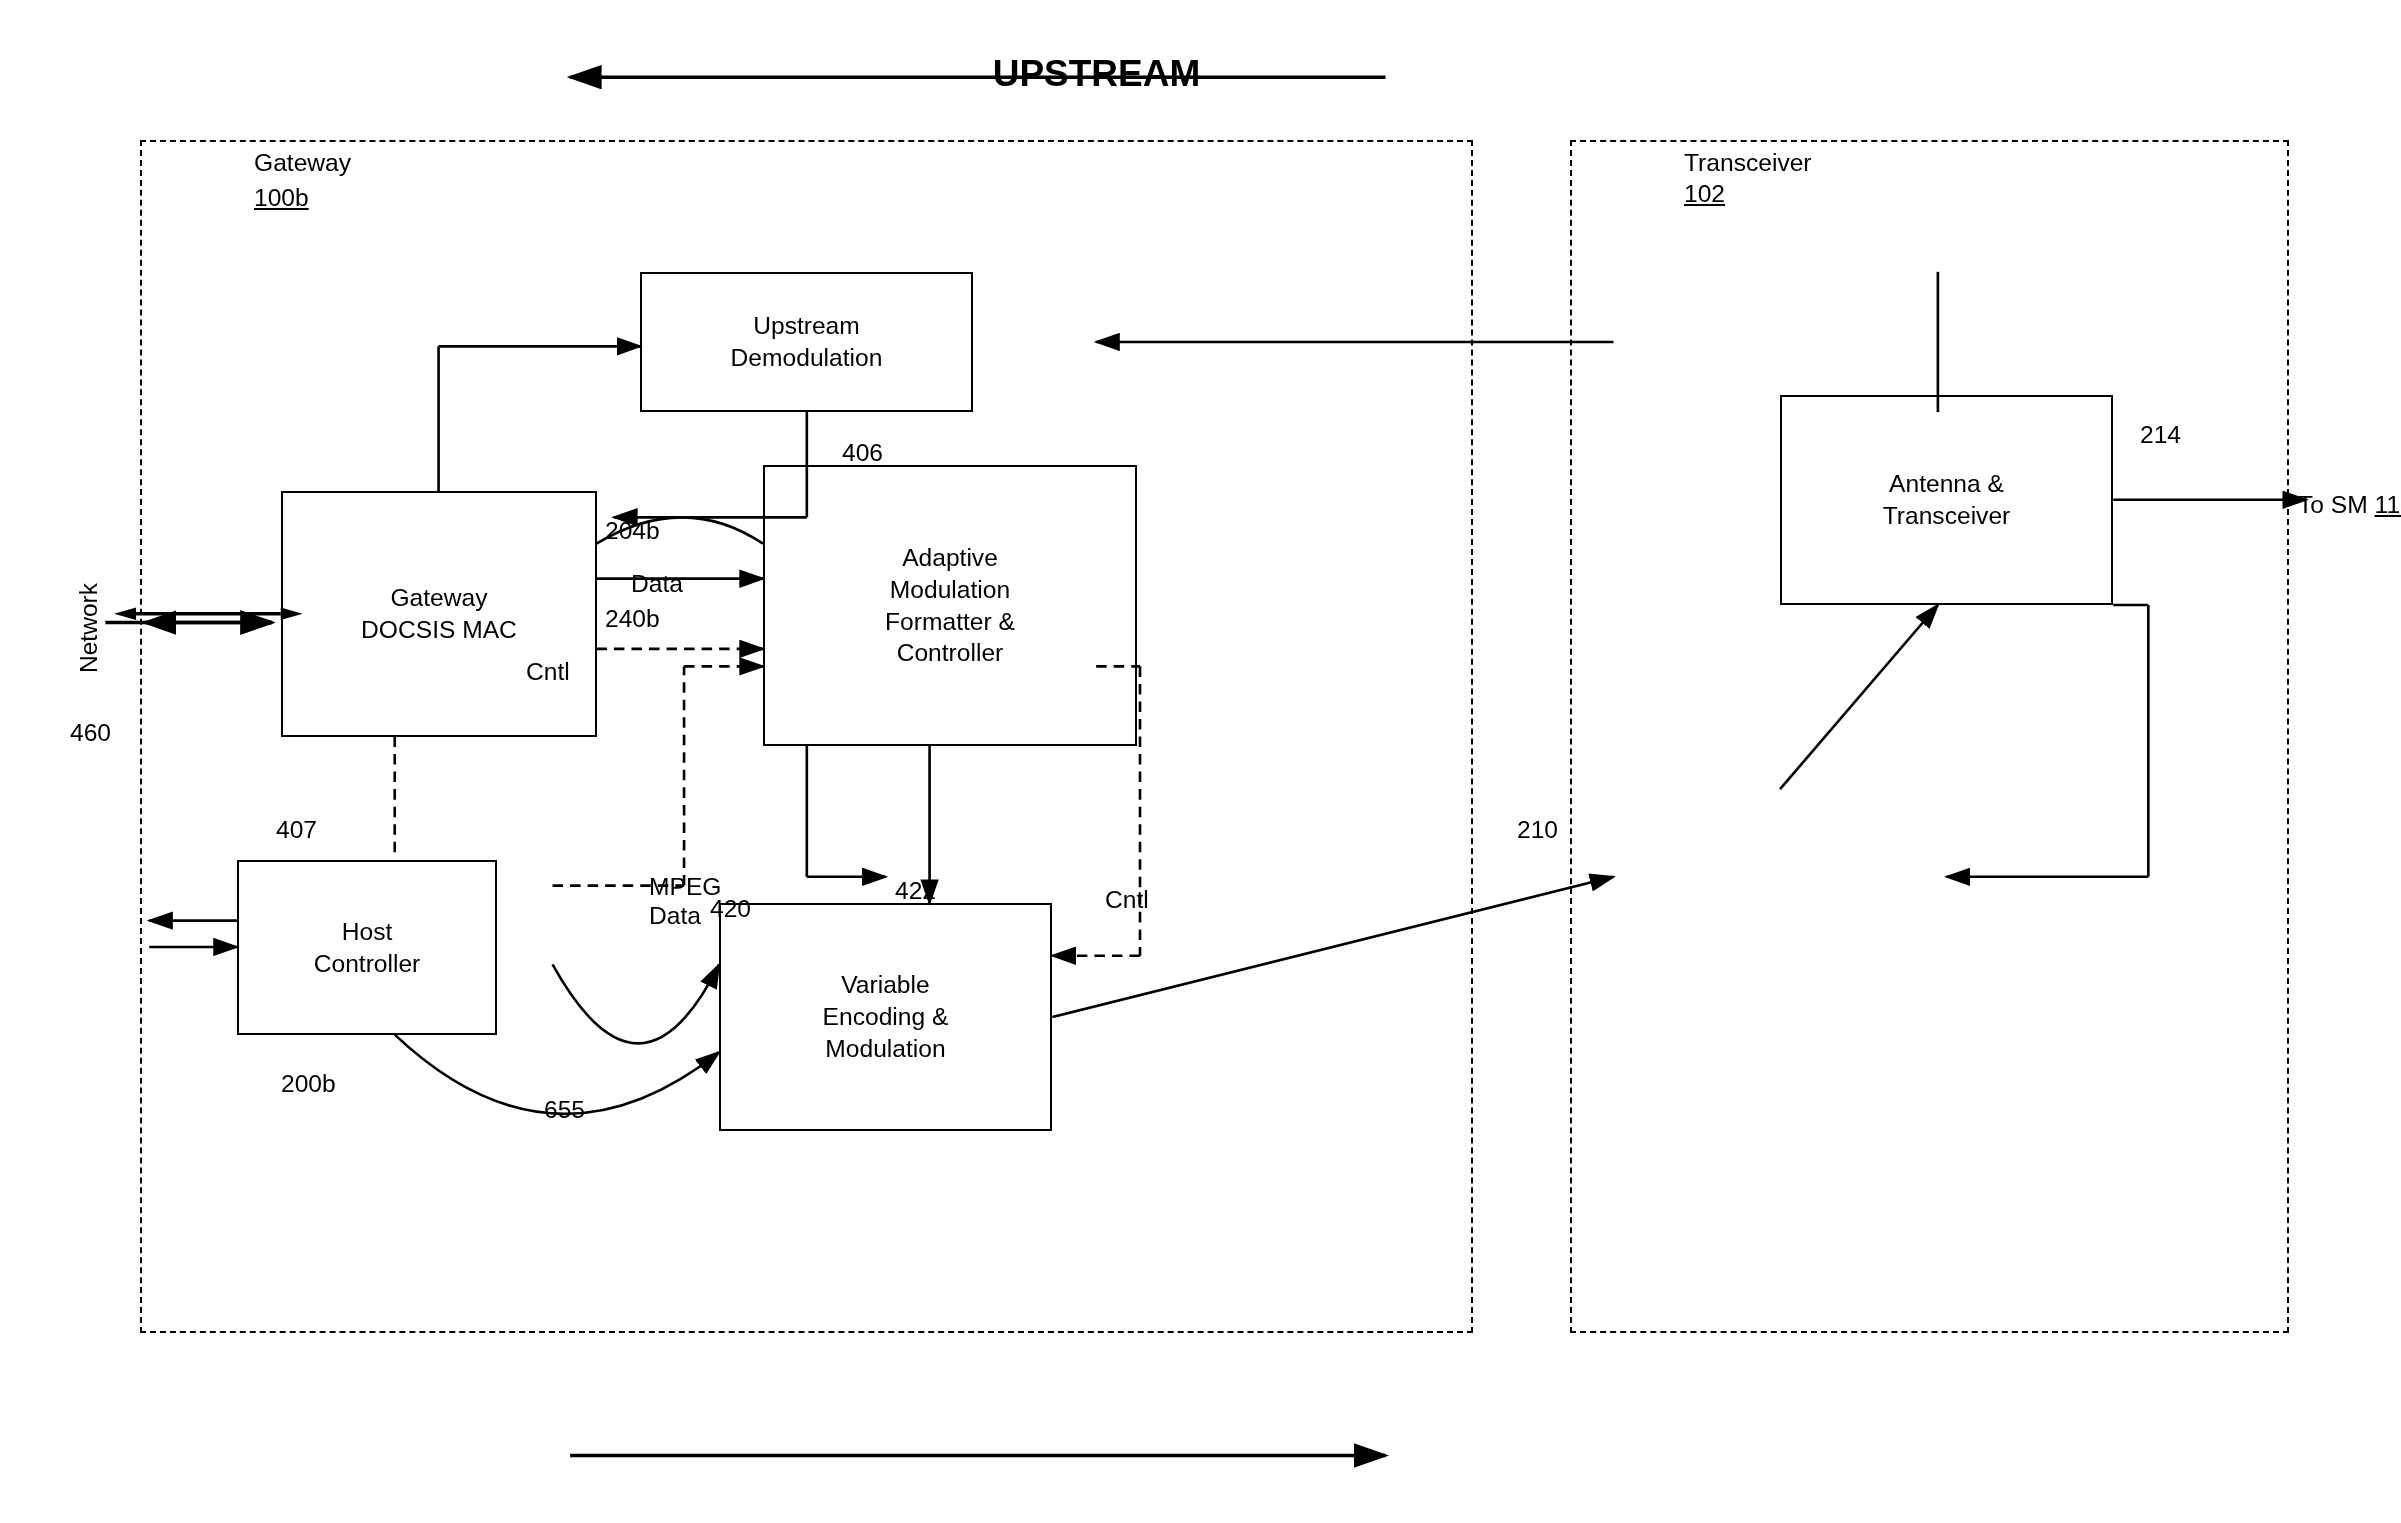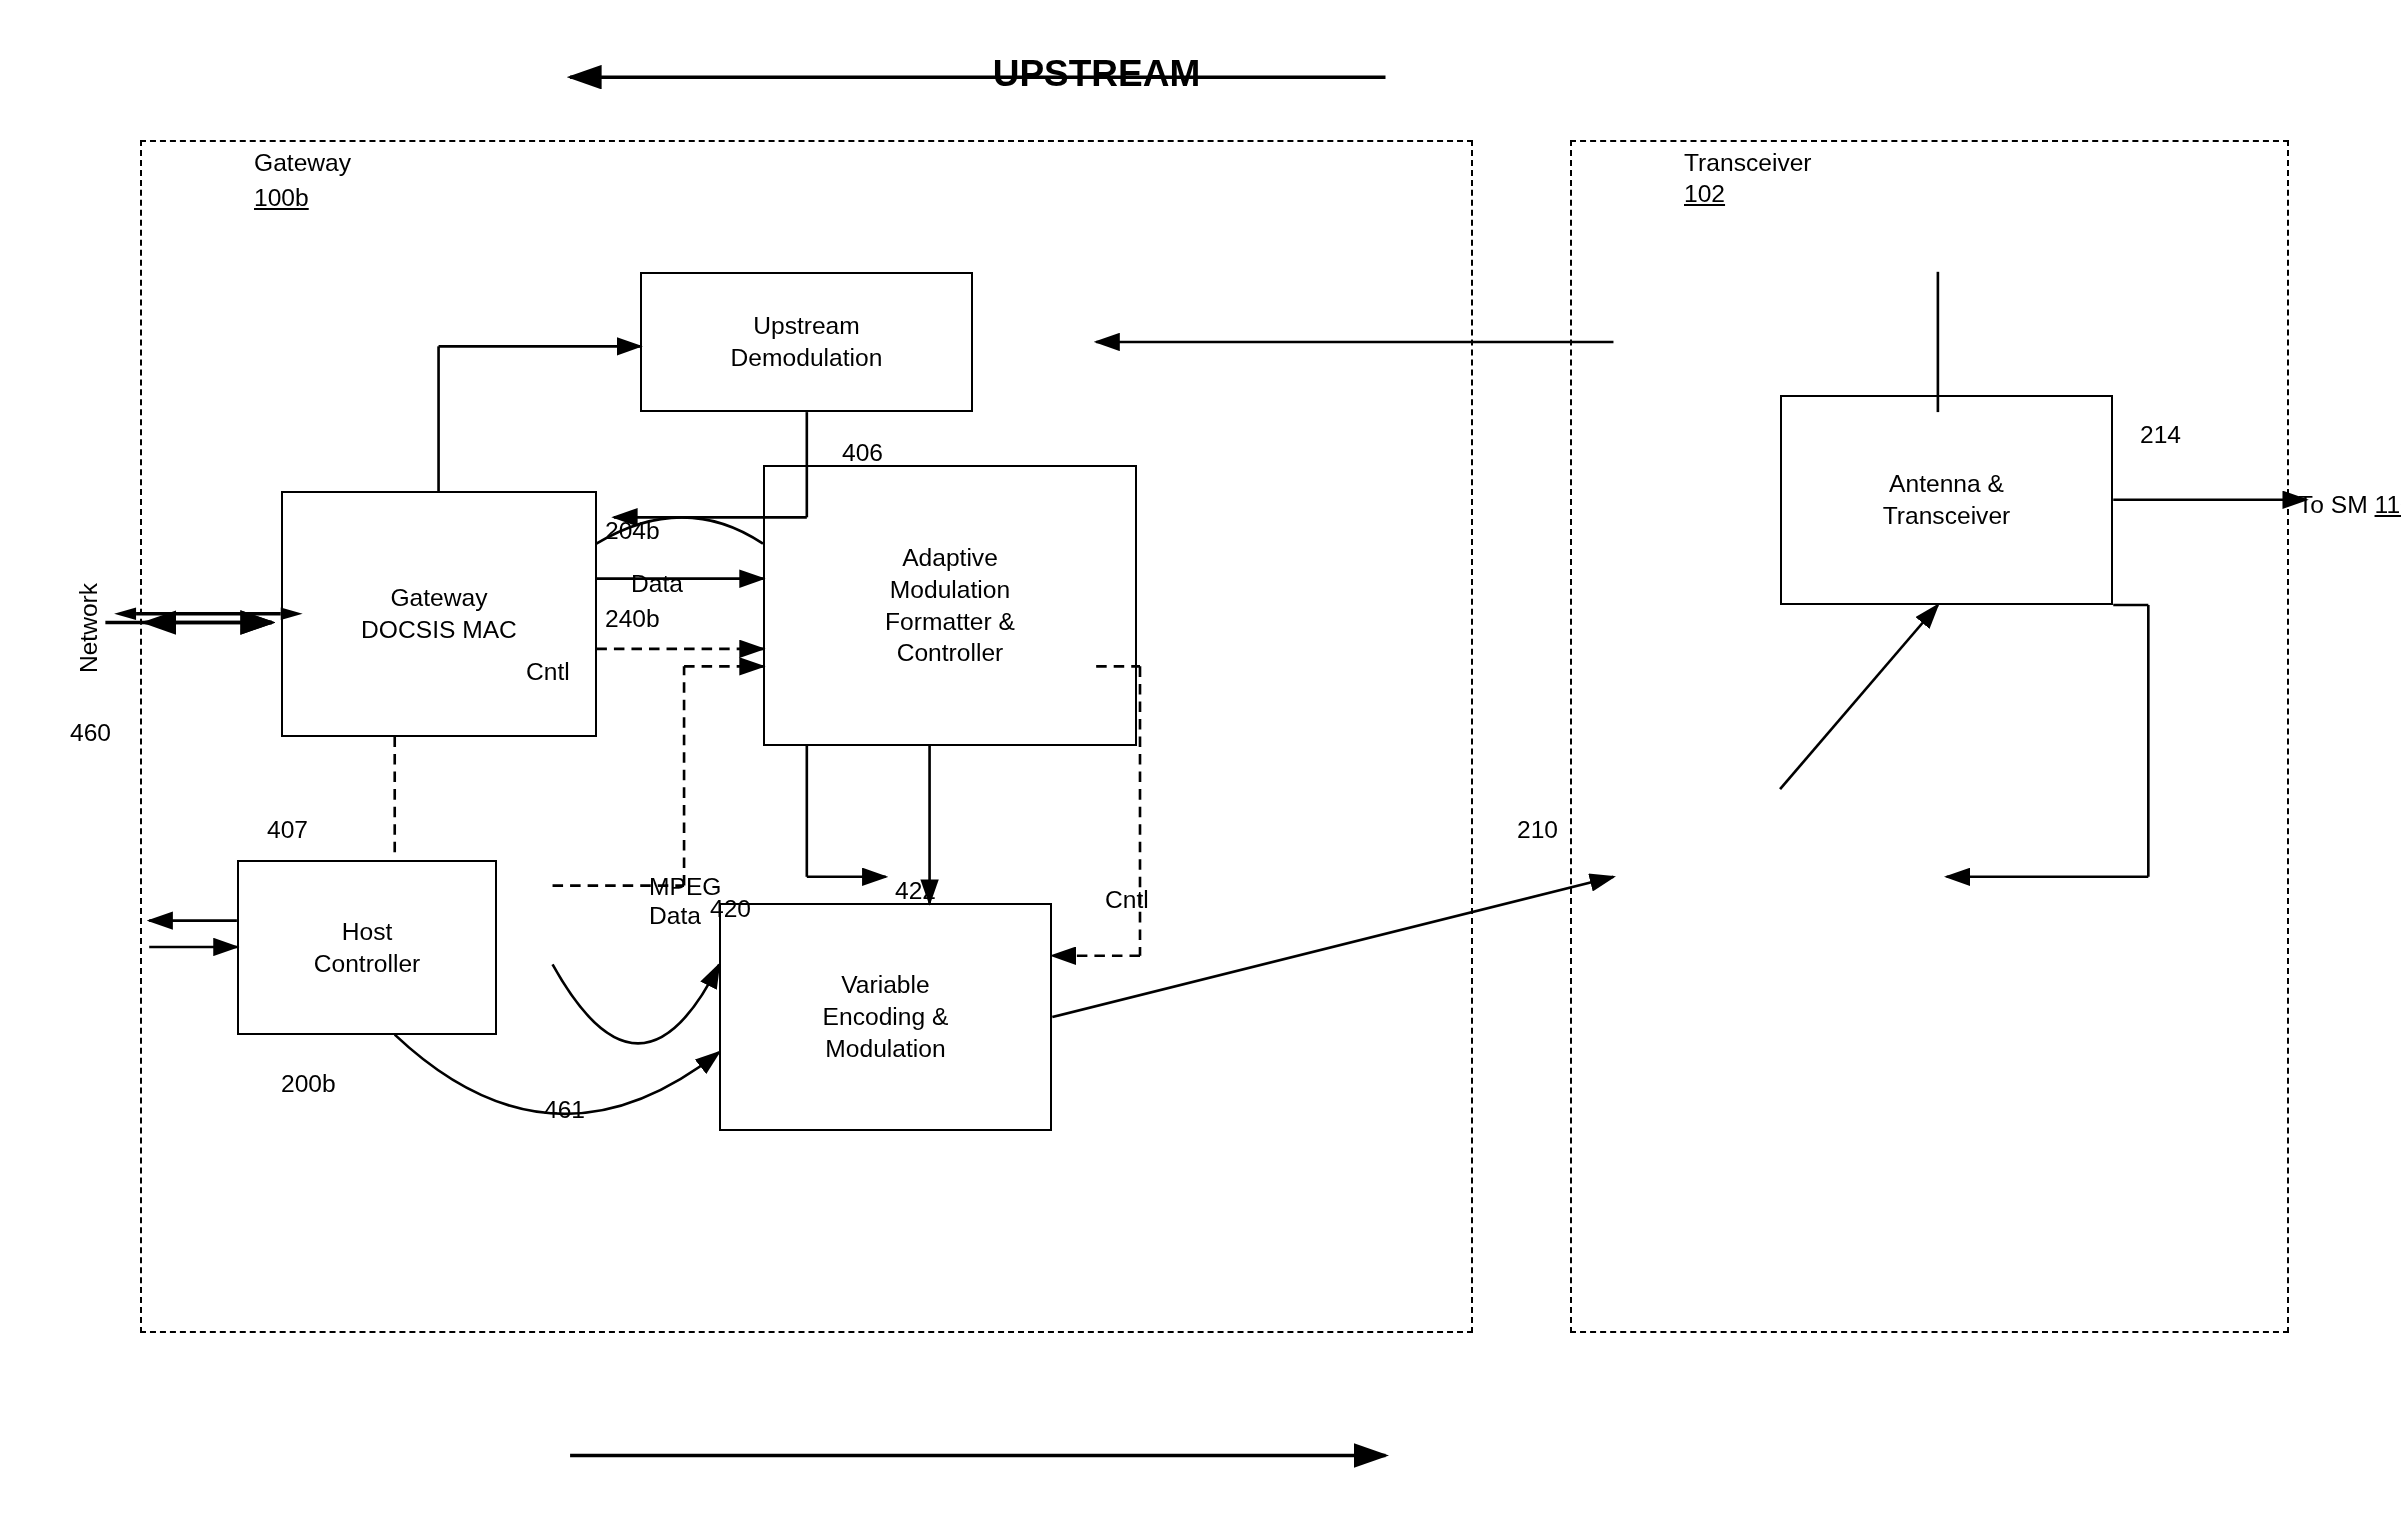--- a/index.html
+++ b/index.html
@@ -131,23 +131,23 @@
 Encoding &amp;
 Modulation</span>
   </div>
 
   <div class="label" style="top: 517px; left: 605px;">204b</div>
 
   <div class="label" style="top: 605px; left: 605px;">240b</div>
 
   <div class="label" style="top: 439px; left: 842px;">406</div>
 
-  <div class="label" style="top: 816px; left: 267px; text-align: center;">407</div>
-
-  <div class="label" style="top: 1096px; left: 544px;">461</div>
+  <div class="label" style="top: 816px; left: 276px; text-align: center;">407</div>
+
+  <div class="label" style="top: 1096px; left: 544px;">655</div>
 
   <div class="label" style="top: 895px; left: 710px;">420</div>
 
   <div class="label" style="top: 877px; left: 895px;">422</div>
 
   <div class="label" style="top: 1070px; left: 281px;">200b</div>
 
   <div class="label" style="top: 719px; left: 70px;">460</div>
 
   <div class="label" style="top: 816px; left: 1517px;">210</div>

